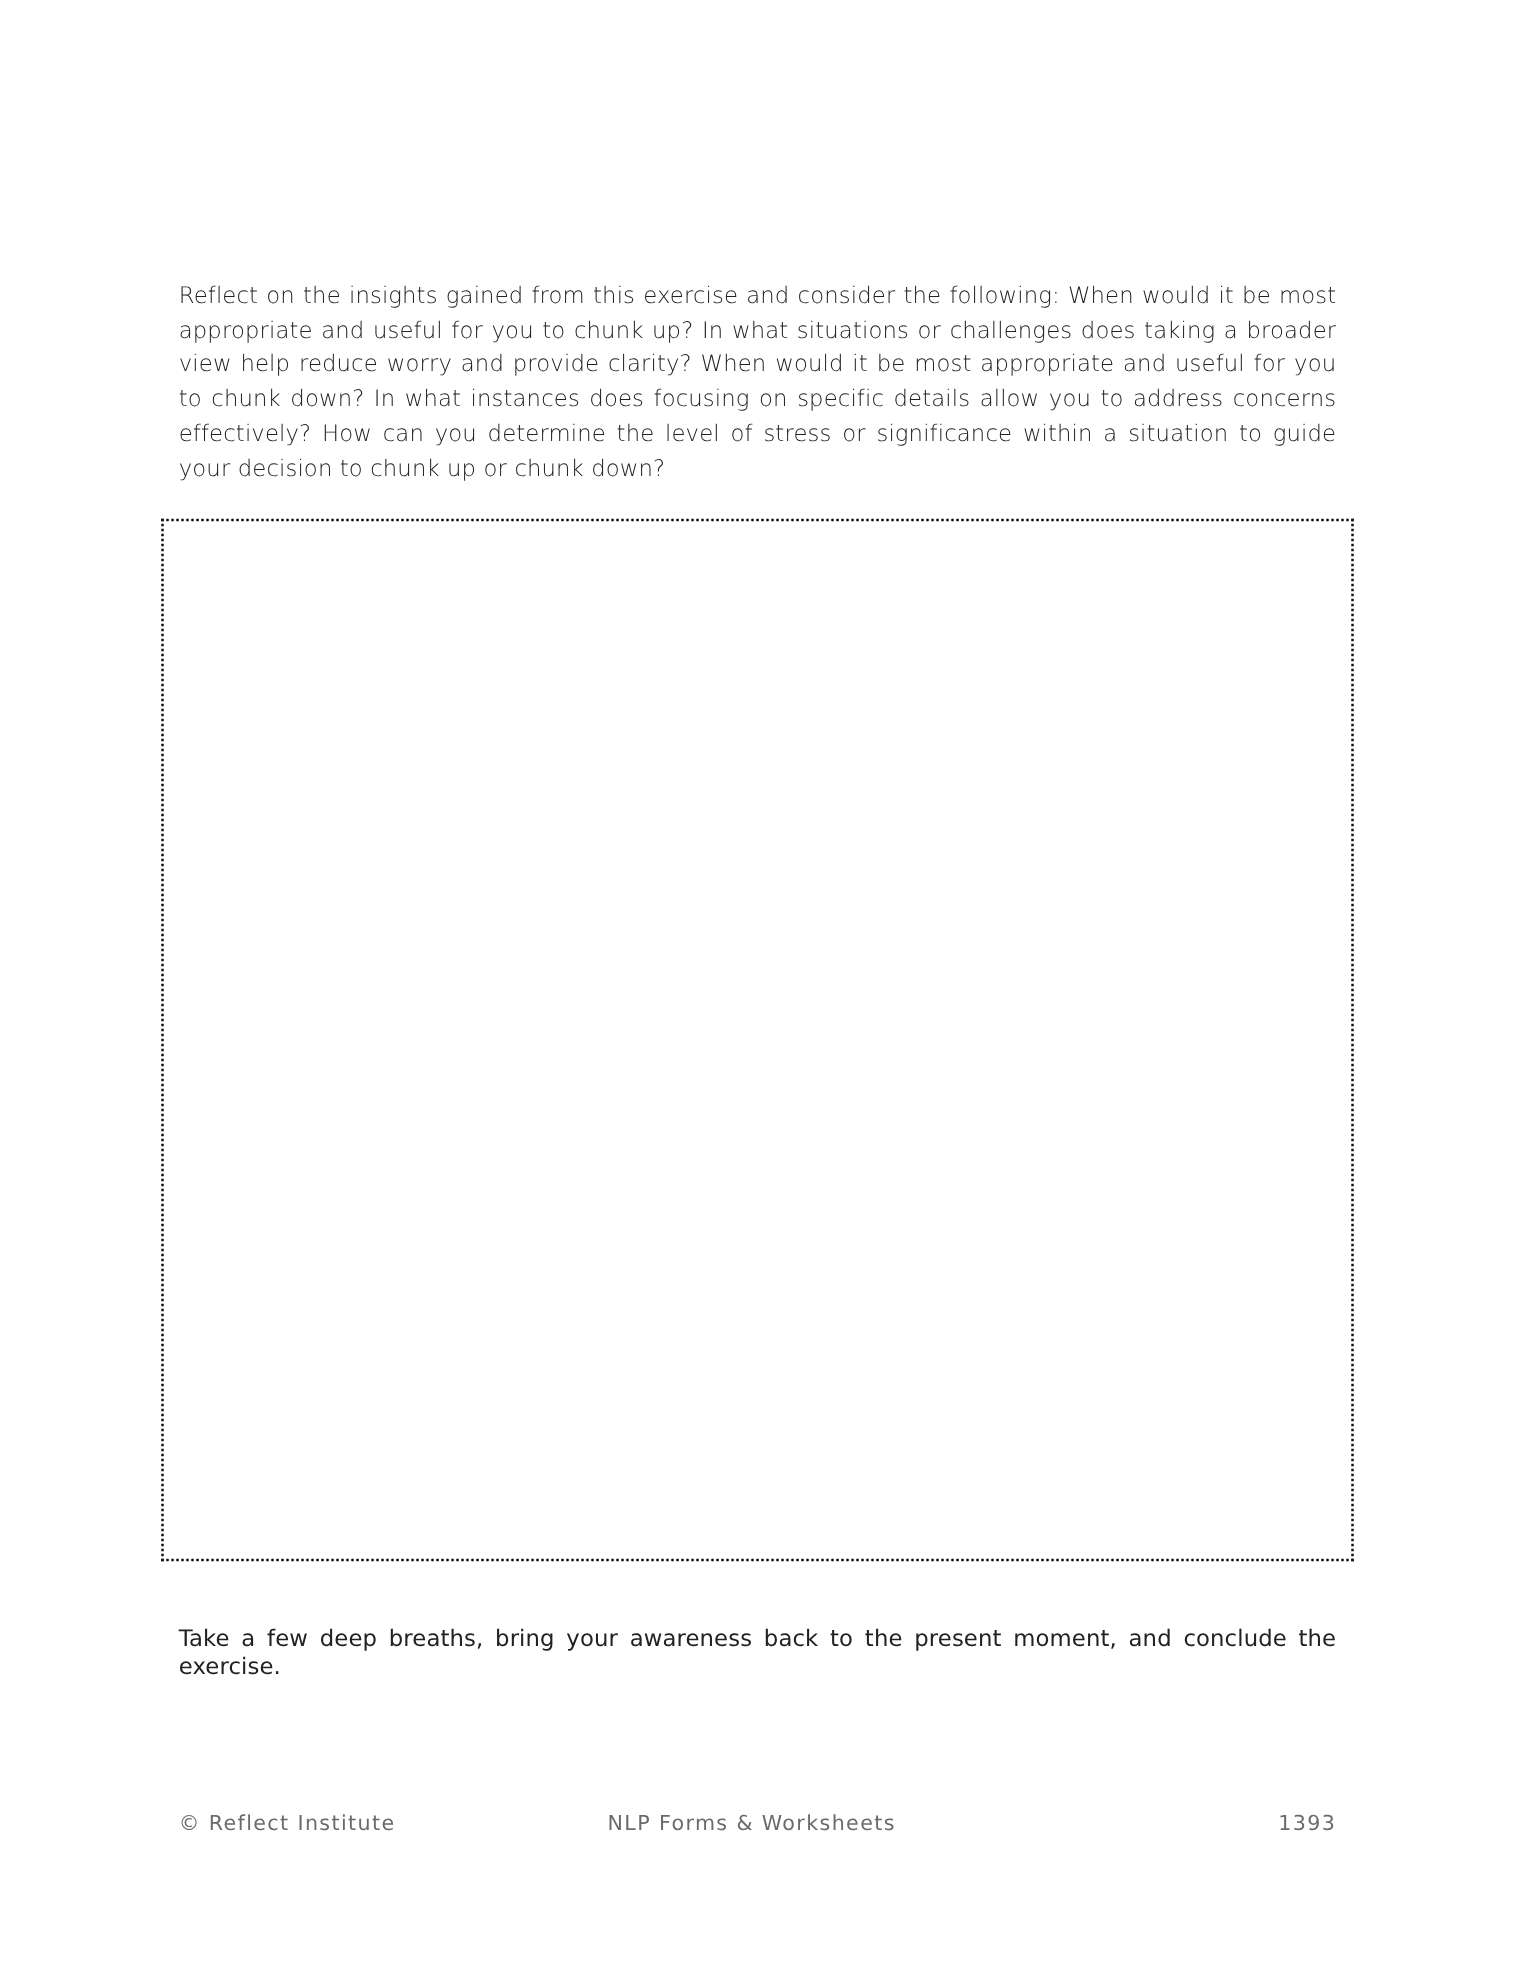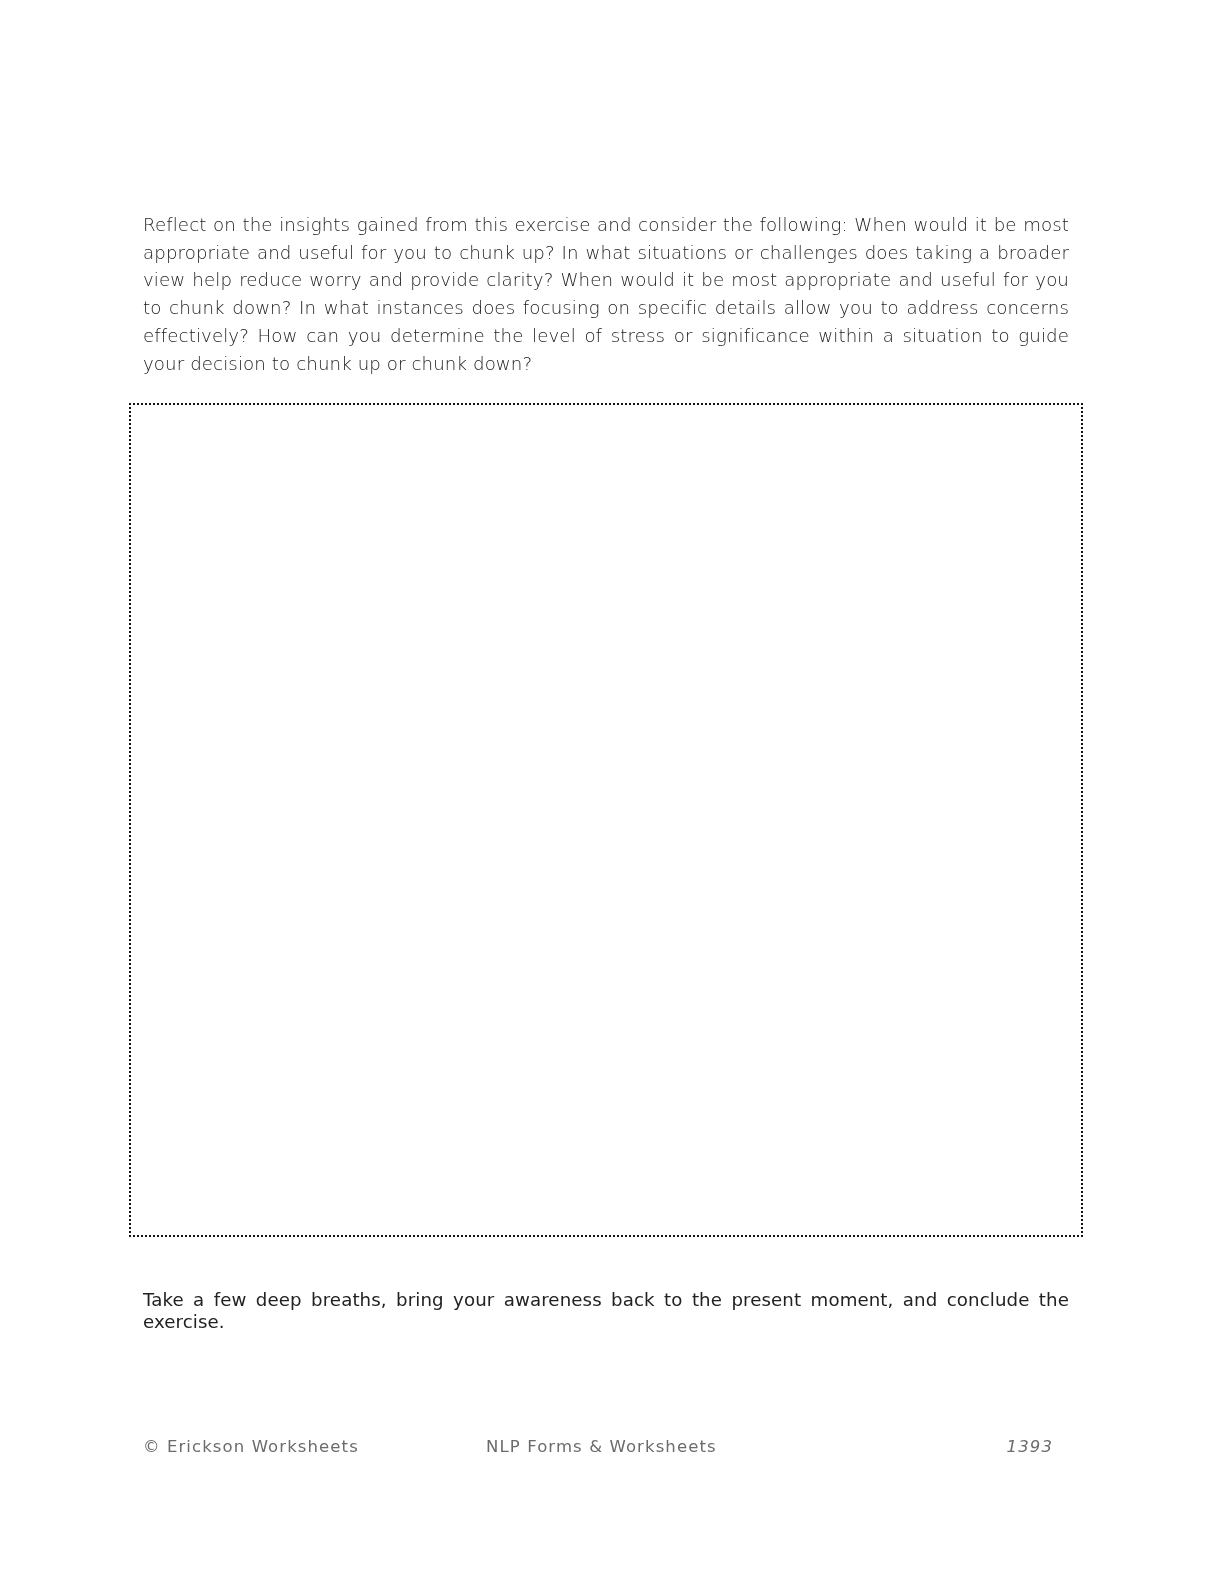--- a/index.html
+++ b/index.html
@@ -11,20 +11,21 @@
       width: 1224px;
       height: 1584px;
       position: relative;
       overflow: hidden;
       font-family: "DejaVu Sans", "Liberation Sans", sans-serif;
       color: #1f1f1f;
     }
     .page {
       position: absolute;
       inset: 0;
+      margin-top: 12px;
     }
     .prompt {
       position: absolute;
       left: 143px;
       top: 211px;
       width: 926px;
       margin: 0;
       font-size: 18.2px;
       line-height: 27.7px;
       text-align: justify;
@@ -76,35 +77,34 @@
       left: 0;
       top: 0;
     }
     .footer .center {
       position: absolute;
       left: 343px;
       top: 0;
     }
     .footer .right {
       position: absolute;
-      right: 16px;
+      right: 0;
       top: 0;
-      font-style: italic;
     }
   </style>
 </head>
 <body>
 
 <div class="page">
 
   <p class="prompt">Reflect on the insights gained from this exercise and consider the following: When would it be most appropriate and useful for you to chunk up? In what situations or challenges does taking a broader view help reduce worry and provide clarity? When would it be most appropriate and useful for you to chunk down? In what instances does focusing on specific details allow you to address concerns effectively? How can you determine the level of stress or significance within a situation to guide your decision to chunk up or chunk down?</p>
 
   <textarea class="answer-box" placeholder="" style=""></textarea>
 
   <p class="closing">Take a few deep breaths, bring your awareness back to the present moment, and conclude the exercise.</p>
 
   <div class="footer">
-    <span class="left">© Erickson Worksheets</span>
+    <span class="left">© Reflect Institute</span>
     <span class="center">NLP Forms &amp; Worksheets</span>
     <span class="right">1393</span>
   </div>
 
 </div>
 
 </body></html>

